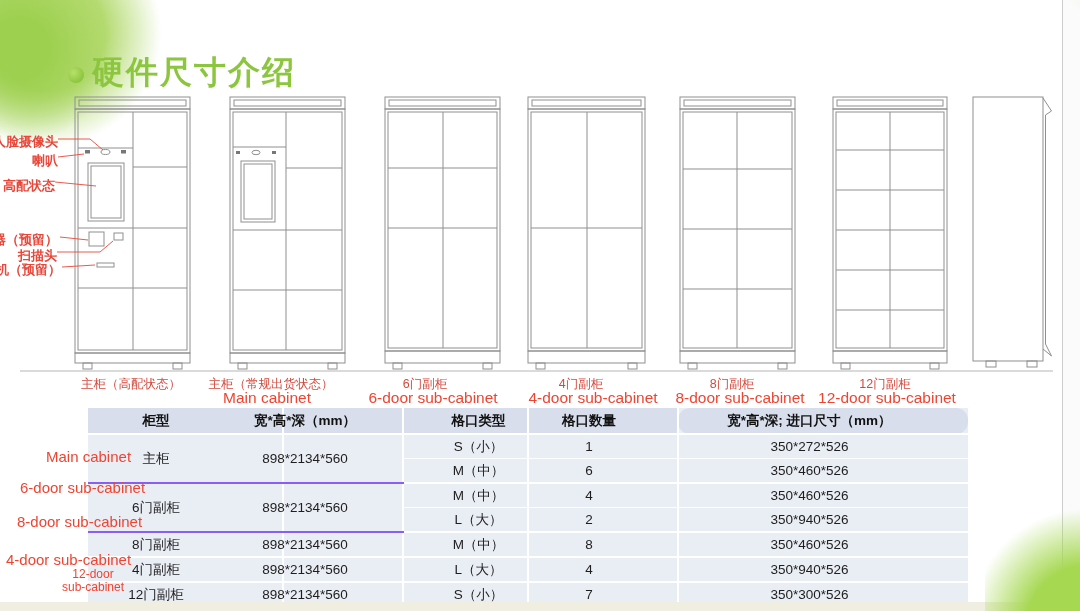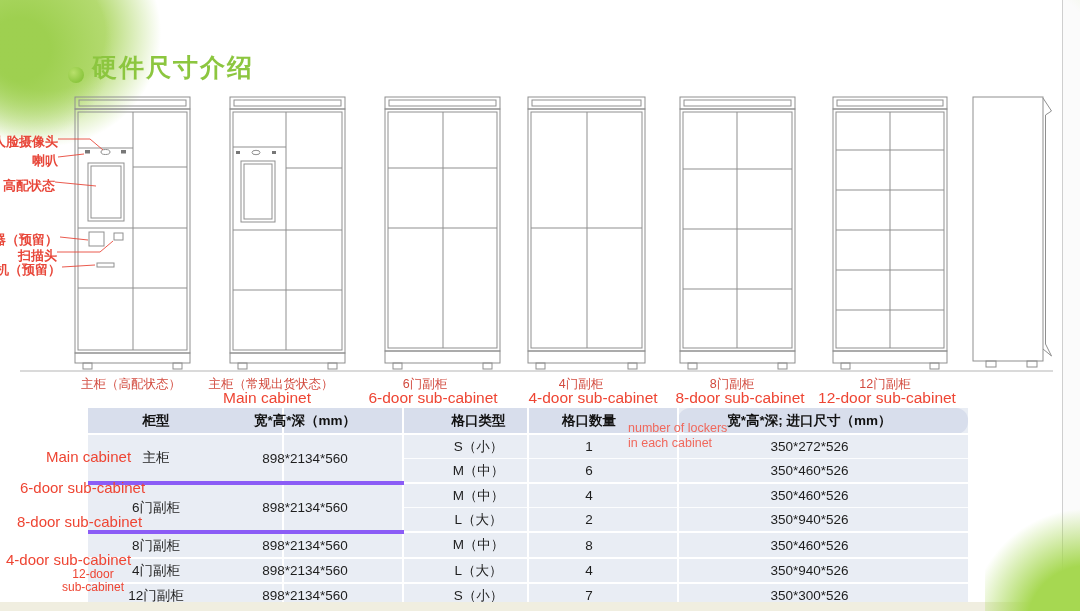--- a/index.html
+++ b/index.html
@@ -14,21 +14,21 @@
   .blob-br{position:absolute;left:985px;top:505px;width:165px;height:155px;z-index:5;
     background:radial-gradient(circle at 62% 78%, #a6d851 0 38%, rgba(166,216,81,0) 74%);}
   .tr-band{position:absolute;left:1018px;top:-22px;width:150px;height:40px;z-index:6;
     transform:rotate(42deg);background:linear-gradient(rgba(205,232,160,.35),rgba(205,232,160,0));}
   .bottom-strip{position:absolute;left:0;top:602px;width:1062px;height:9px;background:#f0eee0;z-index:3;}
   .right-margin{position:absolute;left:1062px;top:0;width:18px;height:611px;background:#fbfbfb;border-left:1px solid #cfcfcf;z-index:4;}
 
   
   .bullet{position:absolute;left:68px;top:67px;width:16px;height:16px;border-radius:50%;
     background:radial-gradient(circle at 35% 35%, #b8e06b, #8cc63f 70%);z-index:2;}
-  .title-zh{position:absolute;left:92px;top:51px;font-size:25px;font-weight:bold;color:#8cc63f;
+  .title-zh{position:absolute;left:92px;top:51px;font-size:32px;font-weight:bold;color:#8cc63f;
     letter-spacing:2px;white-space:nowrap;z-index:2;}
   .title-en{position:absolute;left:306px;top:56px;font-size:27px;font-weight:bold;color:#8cc63f;
     white-space:nowrap;z-index:2;}
 
   #art{position:absolute;left:0;top:0;z-index:1;pointer-events:none;}
   .ln{fill:none;stroke:#8f8f8f;stroke-width:1;}
   .lnf{fill:#777;stroke:none;}
   .rln{fill:none;stroke:#e8473a;stroke-width:0.9;}
 
   
@@ -40,21 +40,21 @@
 
   
   #spec{position:absolute;left:88px;top:408px;width:880px;border-collapse:collapse;
     table-layout:fixed;background:#e9edf4;z-index:2;}
   #spec th,#spec td{padding:0;text-align:center;vertical-align:middle;border-right:2px solid #fff;white-space:nowrap;}
   #spec th.c5,#spec td.c5{border-right:none;border-radius:12px;}
   #spec thead th{background:#d8deec;font-weight:bold;font-size:13.5px;height:25px;color:#111;}
   #spec tbody td{font-size:13.5px;height:23px;color:#1e1e1e;}
   #spec thead th{border-bottom:2px solid #fff;}
   #spec tr.inner td{border-bottom:1px solid rgba(255,255,255,.85);}
-  #spec tr.inner td[rowspan]{border-bottom:4px solid #8b5cf6;}
+  #spec tr.inner td[rowspan]{border-bottom:2px solid #8b5cf6;}
   #spec tr.gend td{border-bottom:2px solid #fff;}
   #spec tr.last td{border-bottom:none;}
   .sv{position:relative;display:inline-block;white-space:nowrap;}
   .s1{left:-29px;} .s2{left:-38px;} .s3{left:13px;} .s4{left:-14px;} .s5{left:-14px;}
 
   
   .ovl{position:absolute;color:#ee4533;font-size:15px;white-space:nowrap;z-index:3;}
   #ovl-12{font-size:12px;line-height:13px;text-align:center;}
   #ovl-note{font-size:12.5px;line-height:15px;color:#f0685c;}
 </style>
@@ -270,18 +270,14 @@
   </table>
 
   <div class="ovl" style="left:46px;top:448px">Main cabinet</div>
   <div class="ovl" style="left:20px;top:479px">6-door sub-cabinet</div>
   <div class="ovl" style="left:17px;top:513px">8-door sub-cabinet</div>
   <div class="ovl" style="left:6px;top:551px">4-door sub-cabinet</div>
   <div class="ovl" id="ovl-12" style="left:62px;top:568px">
     <div>12-door</div>
     <div>sub-cabinet</div>
   </div>
-  <div class="ovl" id="ovl-note" style="left:628px;top:421px">
-    <div>number of lockers</div>
-    <div>in each cabinet</div>
-  </div>
 
 </div>
 
 </body></html>

